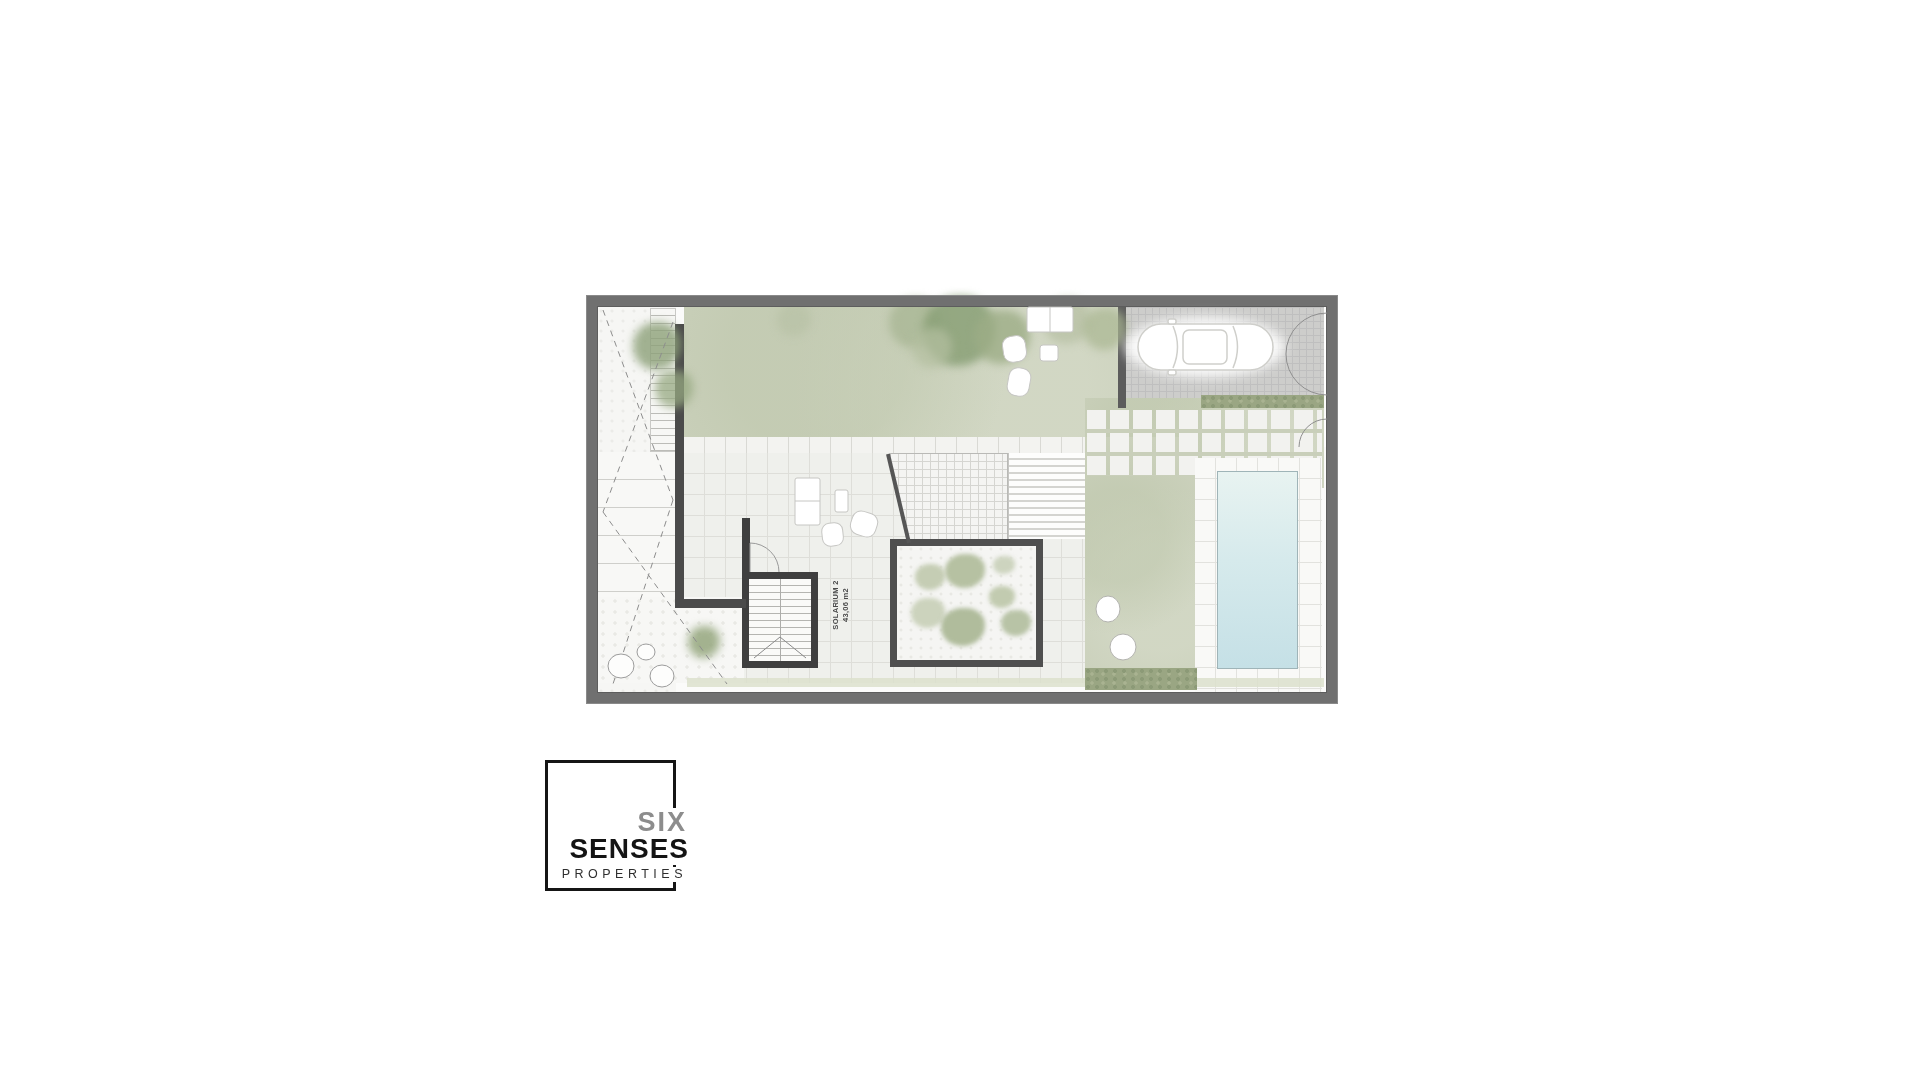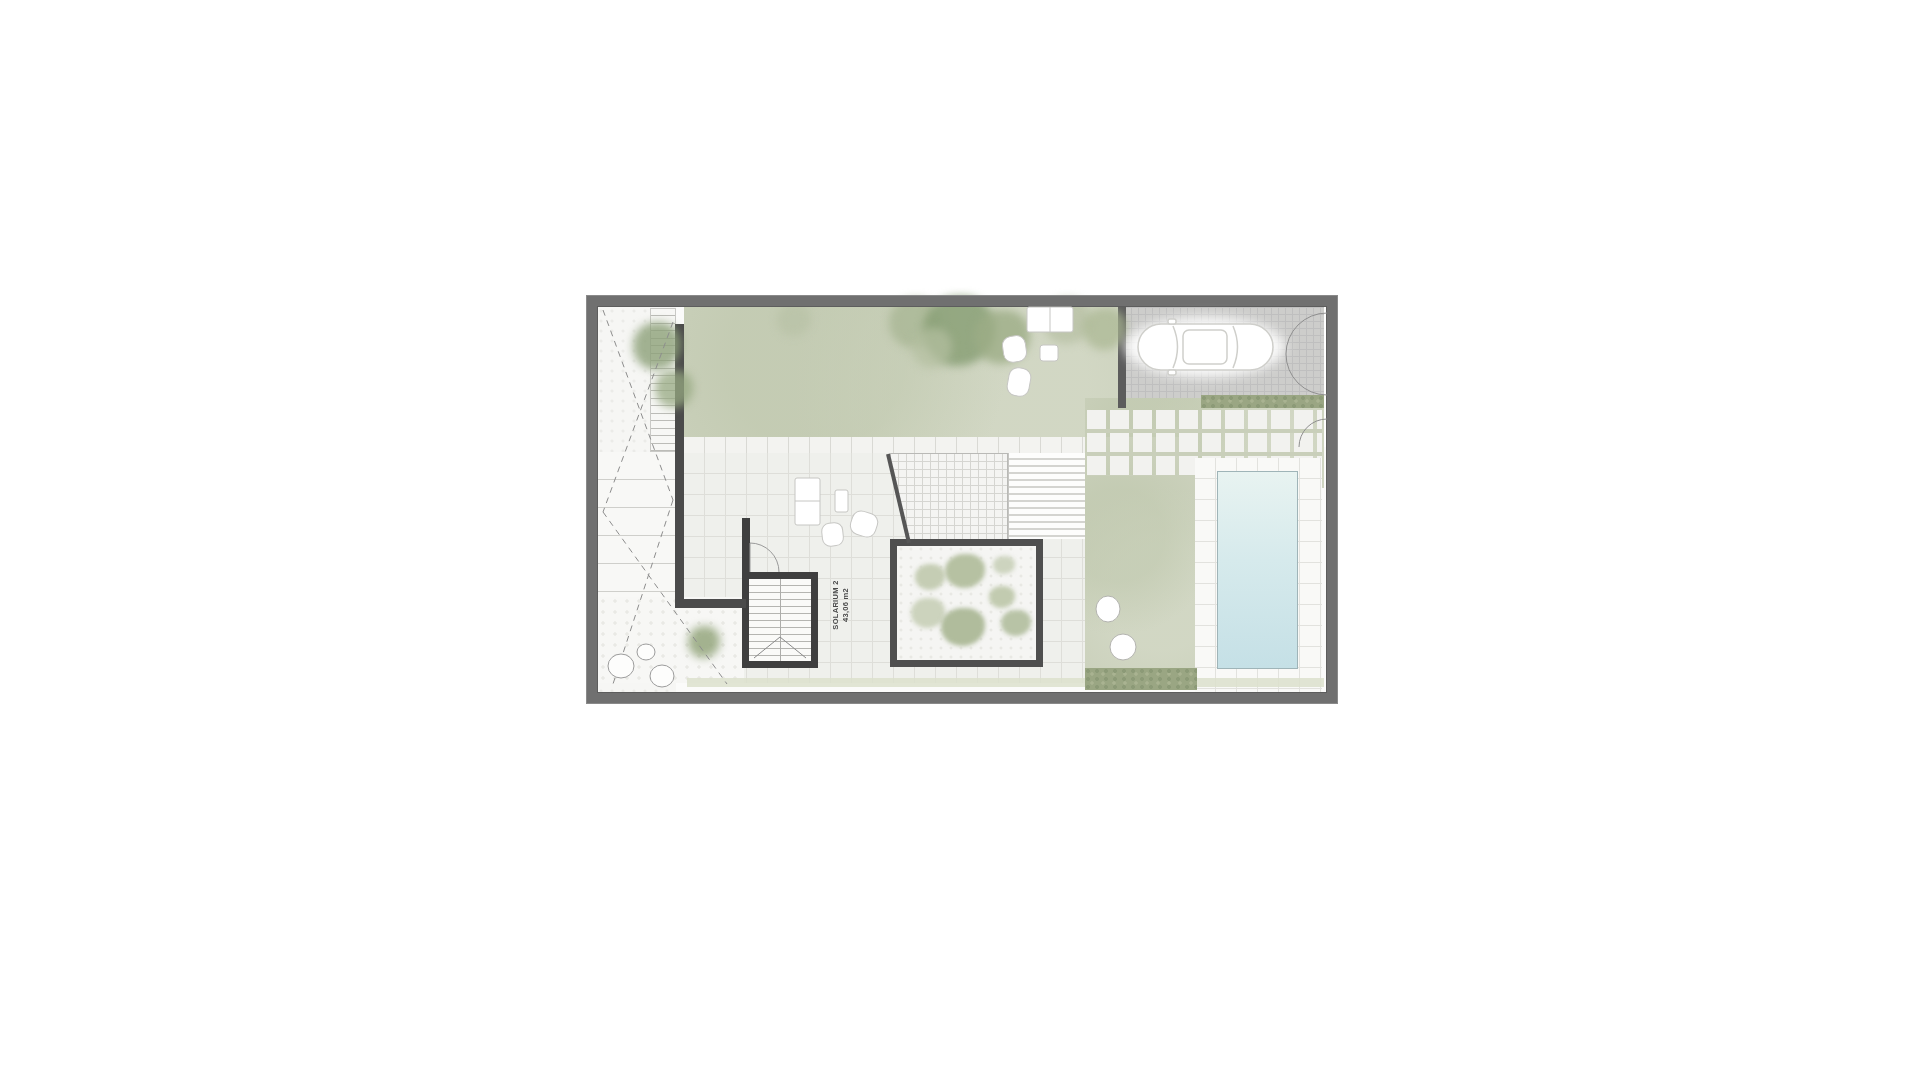--- a/index.html
+++ b/index.html
@@ -228,14 +228,20 @@
         <ellipse cx="536" cy="351" rx="13" ry="13"></ellipse>
       </g>
     </svg>
 
     <div class="room-label">
       <span>SOLARIUM 2</span>
       <span>43,06 m2</span>
     </div>
   </div>
 
+  <div class="logo">
+    <div class="logo-square"></div>
+    <div class="logo-six">SIX</div>
+    <div class="logo-senses">SENSES</div>
+    <div class="logo-properties">PROPERTIES</div>
+  </div>
 
 </div>
 
 </body></html>

